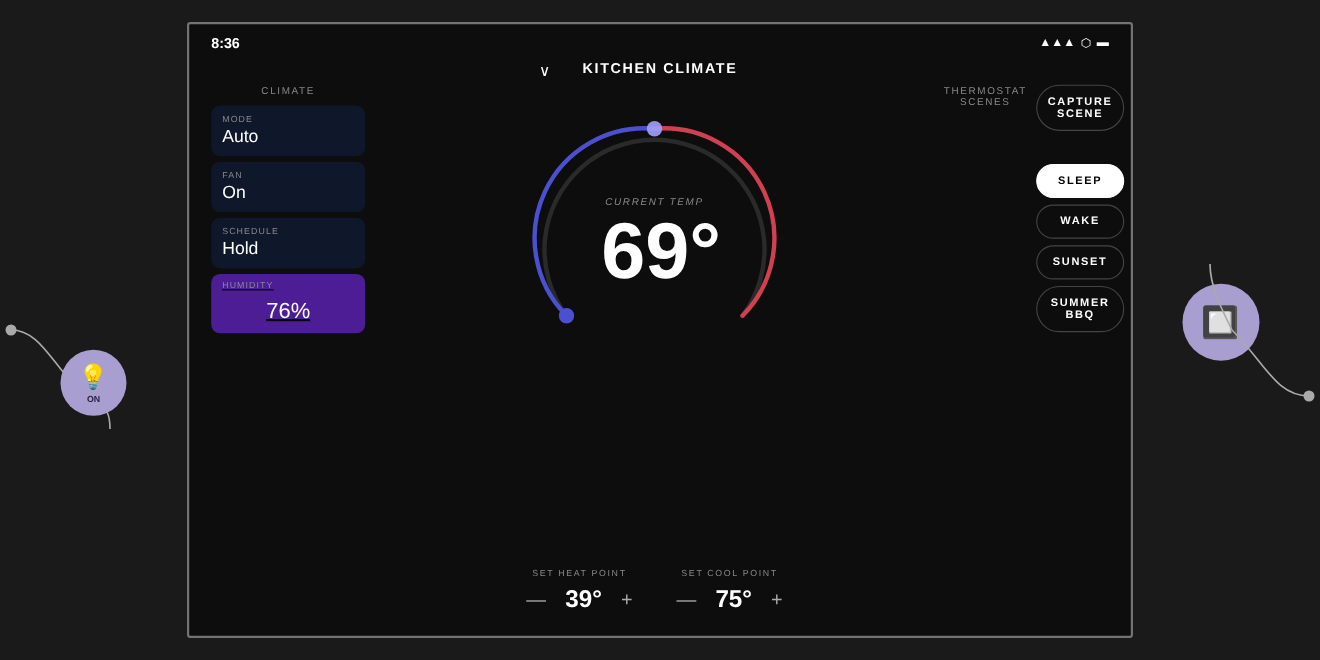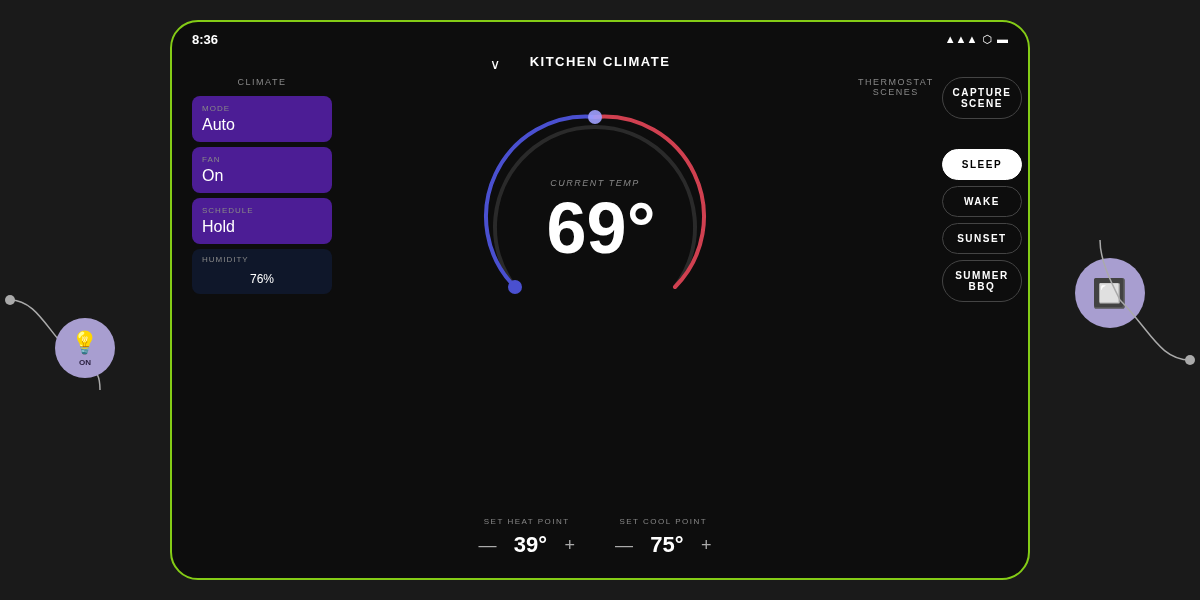--- a/index.html
+++ b/index.html
@@ -49,22 +49,22 @@
       stroke: #aaa;
       fill: none;
       stroke-width: 1.5;
     }
 
     
     .tablet {
       width: 860px;
       height: 560px;
       background: #0d0d0d;
-      border-radius: 28px;
-      border: 2px solid #84cc16;
+      border-radius: 3px;
+      border: 2px solid #737373;
       position: relative;
       overflow: hidden;
       display: flex;
       flex-direction: column;
     }
 
     
     .status-bar {
       display: flex;
       justify-content: space-between;
@@ -126,52 +126,53 @@
     }
     .panel-section-title {
       color: #888;
       font-size: 9px;
       letter-spacing: 1.5px;
       text-transform: uppercase;
       text-align: center;
       padding-bottom: 4px;
     }
     .control-card {
-      background: #4c1d95;
+      background: #0f172a;
       border-radius: 8px;
       padding: 8px 10px;
       cursor: pointer;
     }
     .control-card-label {
       color: #888;
       font-size: 8px;
       letter-spacing: 1px;
       text-transform: uppercase;
       margin-bottom: 3px;
     }
     .control-card-value {
       color: #fff;
       font-size: 16px;
       font-weight: 500;
     }
     .humidity-card {
-      background: #0f172a;
+      background: #4c1d95;
       border-radius: 8px;
       padding: 6px 10px 8px;
+      text-decoration: underline;
     }
     .humidity-label {
       color: #888;
       font-size: 8px;
       letter-spacing: 1px;
       text-transform: uppercase;
       margin-bottom: 8px;
     }
     .humidity-value {
       color: #fff;
-      font-size: 12px;
+      font-size: 20px;
       font-weight: 500;
       text-align: center;
     }
 
     
     .center-panel {
       flex: 1;
       display: flex;
       flex-direction: column;
       align-items: center;

